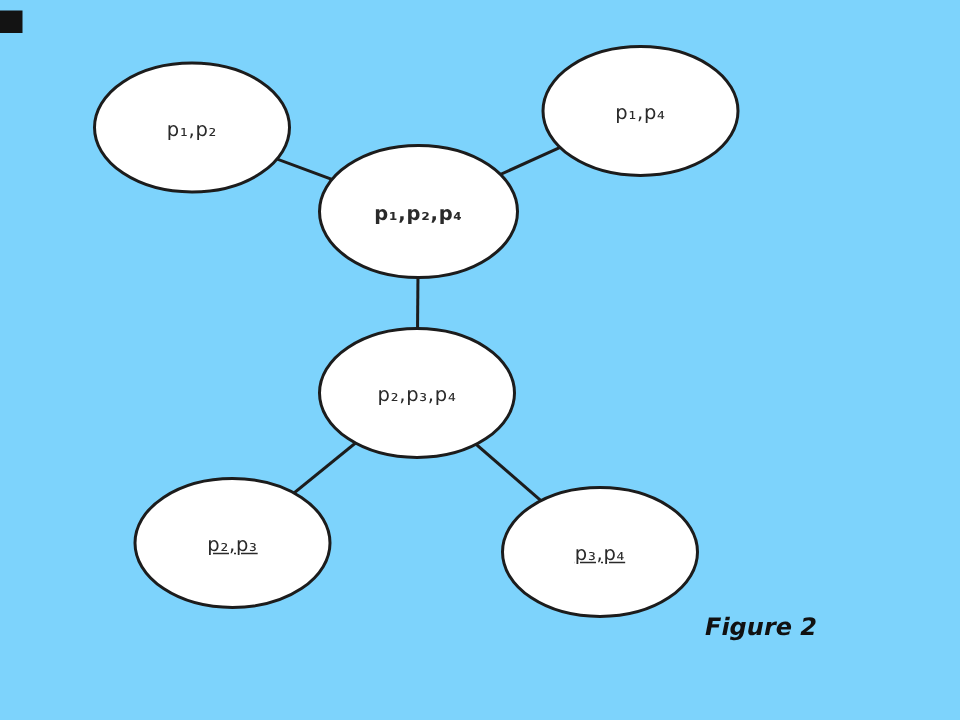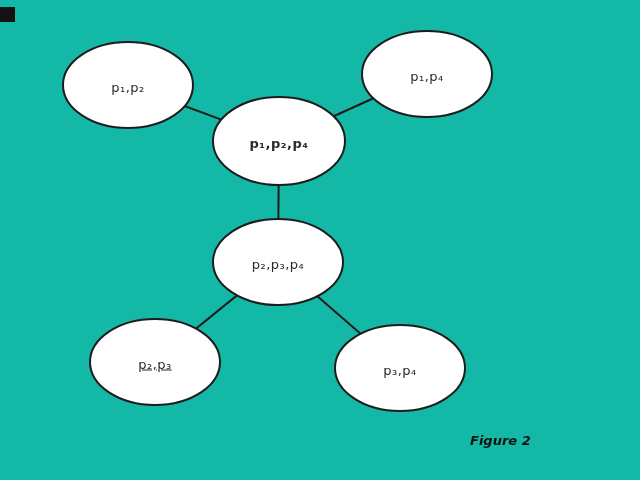--- a/index.html
+++ b/index.html
@@ -4,21 +4,21 @@
 <style>
   html, body {
     margin: 0;
     padding: 0;
     background: #ffffff;
   }
   .canvas {
     position: relative;
     width: 640px;
     height: 480px;
-    background: #14b8a6;
+    background: #7dd3fc;
     overflow: hidden;
     font-family: "DejaVu Sans", "Liberation Sans", sans-serif;
   }
   .corner-square {
     position: absolute;
     left: 0;
     top: 7px;
     width: 15px;
     height: 15px;
   }
@@ -31,22 +31,22 @@
     position: absolute;
     transform: translate(-50%, -50%);
     font-size: 13px;
     color: #2a2a2a;
     white-space: nowrap;
     letter-spacing: 0.5px;
   }
   .figure-caption {
     position: absolute;
     left: 470px;
-    top: 433px;
-    font-size: 13px;
+    top: 408px;
+    font-size: 16px;
     font-weight: bold;
     font-style: italic;
     color: #111111;
     white-space: nowrap;
   }
 </style>
 </head>
 <body>
 
 <div class="canvas">
@@ -63,16 +63,16 @@
       <ellipse cx="278" cy="262" rx="65" ry="43" fill="#ffffff" stroke="#1c1c1c" stroke-width="2"></ellipse>
       <ellipse cx="155" cy="362" rx="65" ry="43" fill="#ffffff" stroke="#1c1c1c" stroke-width="2"></ellipse>
       <ellipse cx="400" cy="368" rx="65" ry="43" fill="#ffffff" stroke="#1c1c1c" stroke-width="2"></ellipse>
     </svg>
   <div id="labels">
       <div class="node-label" style="left: 128px; top: 87px;">p₁,p₂</div>
       <div class="node-label" style="left: 427px; top: 76px; text-align: right;">p₁,p₄</div>
       <div class="node-label" style="left: 279px; top: 143px; font-weight: bold;">p₁,p₂,p₄</div>
       <div class="node-label" style="left: 278px; top: 264px; text-align: center;">p₂,p₃,p₄</div>
       <div class="node-label" style="left: 155px; top: 364px; text-decoration: underline;">p₂,p₃</div>
-      <div class="node-label" style="left: 400px; top: 370px;">p₃,p₄</div>
+      <div class="node-label" style="left: 400px; top: 370px; text-decoration: underline;">p₃,p₄</div>
     </div>
   <div class="figure-caption">Figure 2</div>
 </div>
 
 </body></html>

